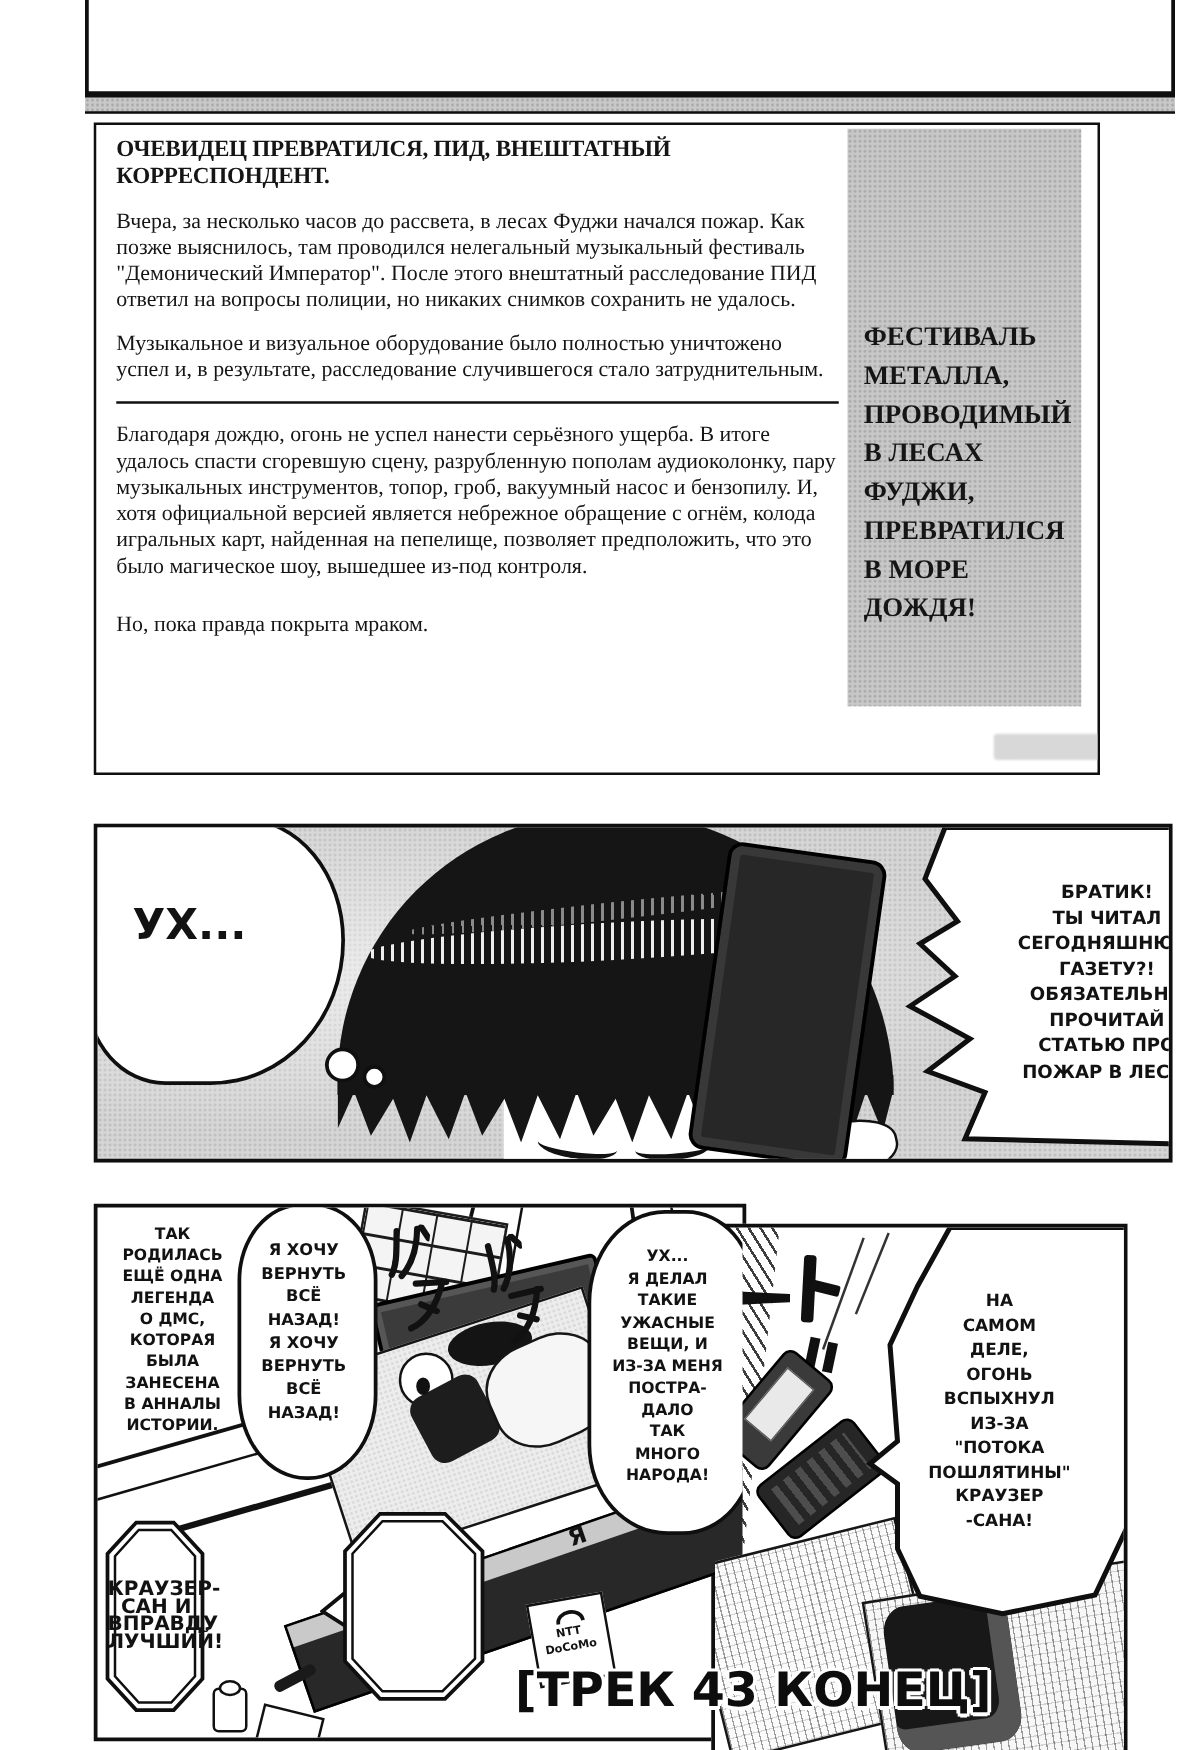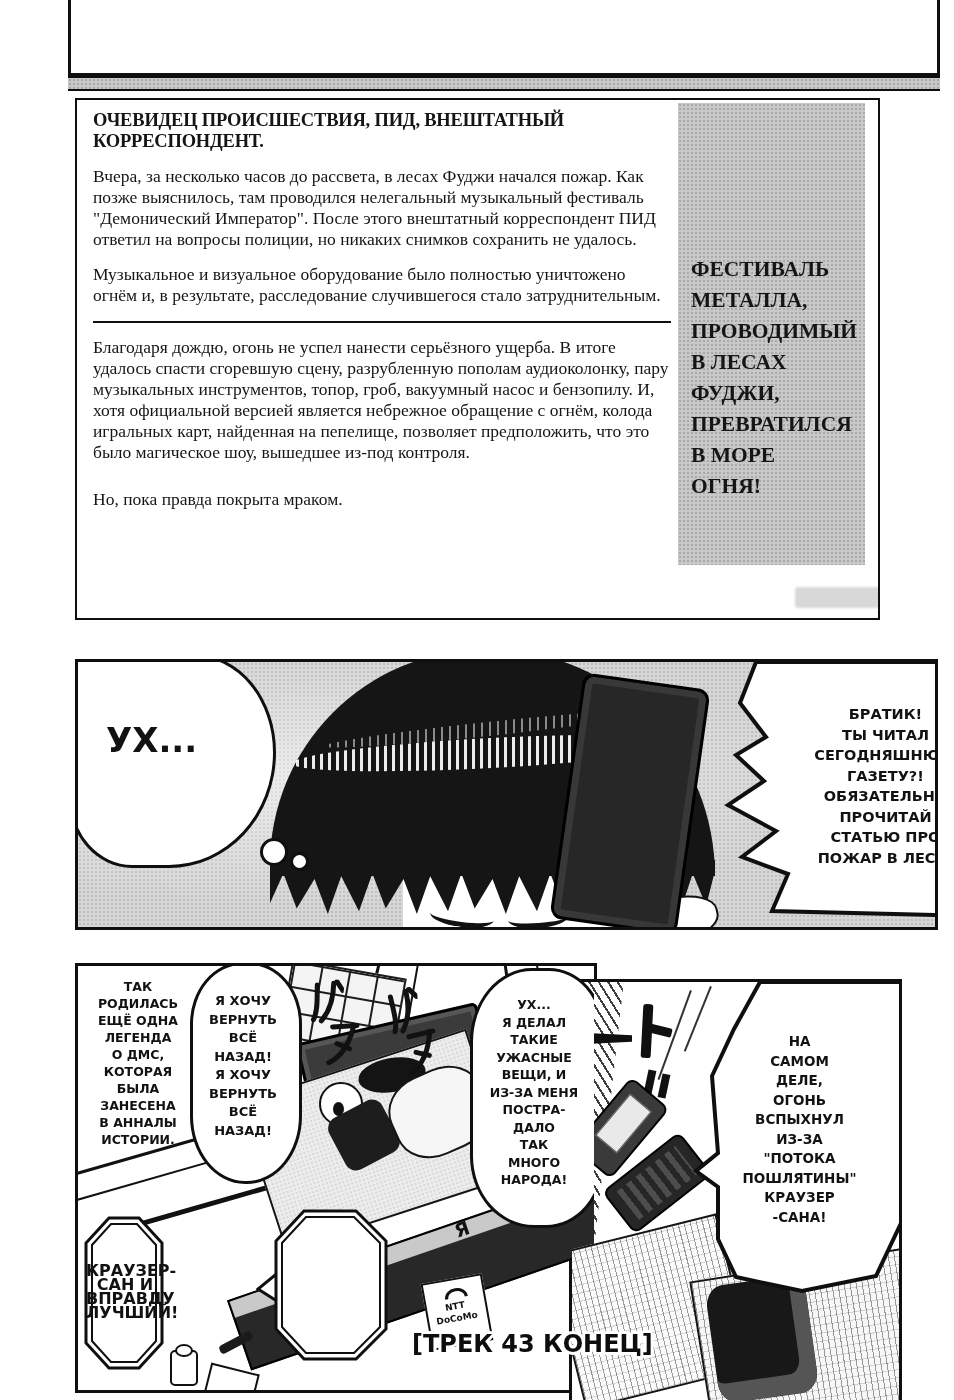--- a/index.html
+++ b/index.html
@@ -14,50 +14,50 @@
   .art-col{position:absolute;left:16px;top:8px;width:578px;font-size:17.5px;line-height:21px;}
   .art-col h1{font-size:18.5px;margin:2px 0 0 0;letter-spacing:-0.2px;}
   .art-col p{margin:14px 0 0 0;}
   .art-col hr{border:none;border-top:2px solid #111;margin:15px 0 0 0;width:578px;}
   .art-col p.last{margin-top:26px;}
   .sidebar{position:absolute;left:601px;top:3px;width:187px;height:462px;box-sizing:border-box;padding:120px 8px 0 13px;font-weight:bold;font-size:21.5px;line-height:31px;white-space:pre-line;}
   .line{position:absolute;background:#111;transform-origin:0 0;}
   .bubble-svg{position:absolute;}
   .hair-fringe{clip-path:polygon(0 0,100% 0,100% 20%,98% 85%,95% 25%,92% 100%,89% 30%,86% 90%,83% 25%,80% 95%,76% 30%,73% 100%,70% 35%,66% 90%,63% 25%,60% 95%,56% 30%,53% 100%,50% 35%,46% 90%,43% 25%,40% 95%,36% 30%,33% 100%,30% 35%,26% 90%,23% 25%,20% 95%,16% 30%,13% 100%,10% 35%,6% 90%,3% 25%,0 80%);}
   .newsprint{background-image:repeating-linear-gradient(90deg,rgba(0,0,0,.38) 0 1px,transparent 1px 6px),repeating-linear-gradient(0deg,rgba(0,0,0,.15) 0 1px,transparent 1px 8px);}
-  .footer-text{font-family:"DejaVu Sans",sans-serif;font-weight:bold;font-size:24px;color:#0d0d0d;letter-spacing:0px;white-space:nowrap;
+  .footer-text{font-family:"DejaVu Sans",sans-serif;font-weight:bold;font-size:38px;color:#0d0d0d;letter-spacing:0px;white-space:nowrap;
     text-shadow:3px 0 0 #fff,-3px 0 0 #fff,0 3px 0 #fff,0 -3px 0 #fff,2px 2px 0 #fff,-2px 2px 0 #fff,2px -2px 0 #fff,-2px -2px 0 #fff;}
   svg{display:block;}
 </style>
 </head>
 <body>
 
 <div class="page">
 
   <div class="abs" style="left:68px;top:-8px;width:872px;height:84px;background:#fff;border:3px solid #0f0f0f;box-sizing:border-box;"></div>
   <div class="abs ht-side" style="left:68px;top:76px;width:872px;height:15px;border-top:2px solid #0f0f0f;border-bottom:2px solid #0f0f0f;box-sizing:border-box;"></div>
 
   <div class="panel" style="left:75px;top:98px;width:805px;height:522px;border-width:2px;">
     <div class="art-col serif">
-      <h1>ОЧЕВИДЕЦ ПРОИСШЕСТВИЯ, ПИД, ВНЕШТАТНЫЙ КОРРЕСПОНДЕНТ.</h1>
-      <p>Вчера, за несколько часов до рассвета, в лесах Фуджи начался пожар. Как позже выяснилось, там проводился нелегальный музыкальный фестиваль "Демонический Император". После этого внештатный корреспондент ПИД ответил на вопросы полиции, но никаких снимков сохранить не удалось.</p>
-      <p>Музыкальное и визуальное оборудование было полностью уничтожено огнём и, в результате, расследование случившегося стало затруднительным.</p>
+      <h1>ОЧЕВИДЕЦ ПРЕВРАТИЛСЯ, ПИД, ВНЕШТАТНЫЙ КОРРЕСПОНДЕНТ.</h1>
+      <p>Вчера, за несколько часов до рассвета, в лесах Фуджи начался пожар. Как позже выяснилось, там проводился нелегальный музыкальный фестиваль "Демонический Император". После этого внештатный расследование ПИД ответил на вопросы полиции, но никаких снимков сохранить не удалось.</p>
+      <p>Музыкальное и визуальное оборудование было полностью уничтожено успел и, в результате, расследование случившегося стало затруднительным.</p>
       <hr>
       <p>Благодаря дождю, огонь не успел нанести серьёзного ущерба. В итоге удалось спасти сгоревшую сцену, разрубленную пополам аудиоколонку, пару музыкальных инструментов, топор, гроб, вакуумный насос и бензопилу. И, хотя официальной версией является небрежное обращение с огнём, колода игральных карт, найденная на пепелище, позволяет предположить, что это было магическое шоу, вышедшее из-под контроля.</p>
       <p class="last">Но, пока правда покрыта мраком.</p>
     </div>
     <div class="sidebar ht-side serif">
       <div>ФЕСТИВАЛЬ
 МЕТАЛЛА,
 ПРОВОДИМЫЙ
 В ЛЕСАХ
 ФУДЖИ,
 ПРЕВРАТИЛСЯ
 В МОРЕ
-ОГНЯ!</div>
+ДОЖДЯ!</div>
     </div>
     <div class="abs" style="left:718px;top:487px;width:86px;height:21px;background:#cfcfcf;border-radius:3px;filter:blur(1px);opacity:.8;"></div>
   </div>
 
   <div class="panel ht-mid" style="left:75px;top:659px;width:863px;height:271px;">
     <div class="abs" style="left:0;top:0;right:0;bottom:0;background:radial-gradient(ellipse at 28% 45%,rgba(255,255,255,.55),transparent 62%);"></div>
 
     <div class="abs" style="left:-10px;top:-8px;width:202px;height:208px;background:#fff;border:3px solid #0f0f0f;border-radius:0 95px 125px 75px / 0 115px 135px 85px;z-index:5;"></div>
     <div class="abs comic" style="left:28px;top:58px;width:120px;font-size:34px;z-index:6;text-align:left;">УХ...</div>
     <div class="abs" style="left:182px;top:176px;width:22px;height:22px;background:#fff;border:3px solid #0f0f0f;border-radius:50%;z-index:5;"></div>

